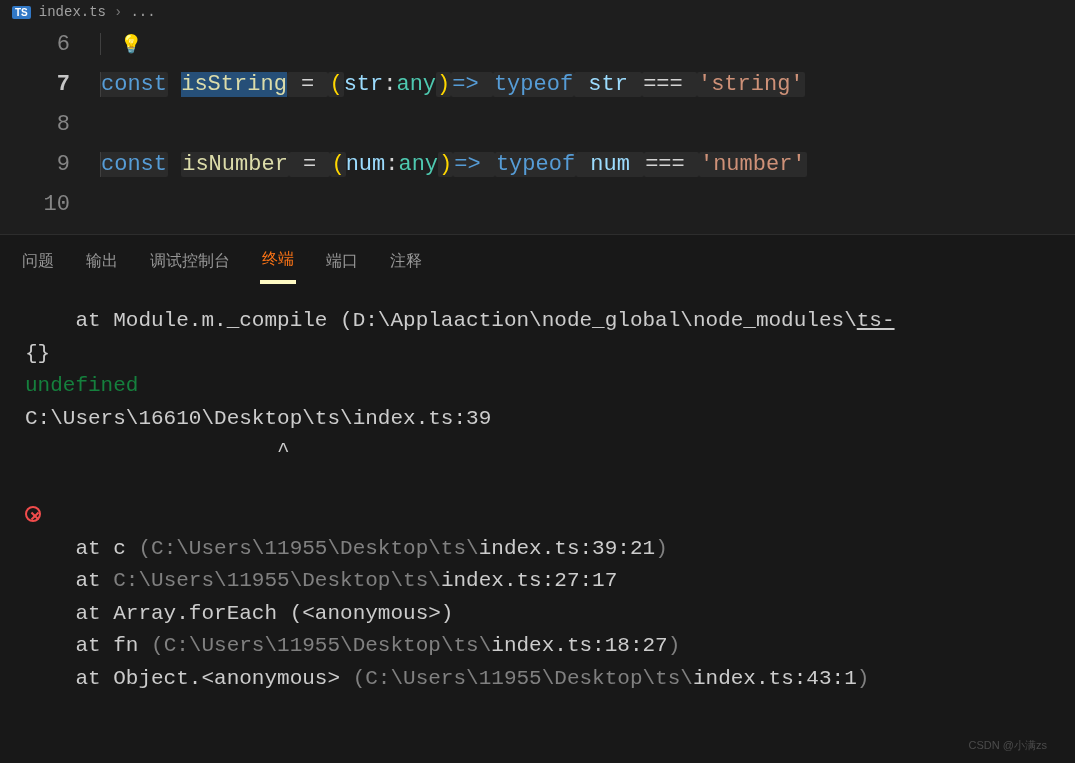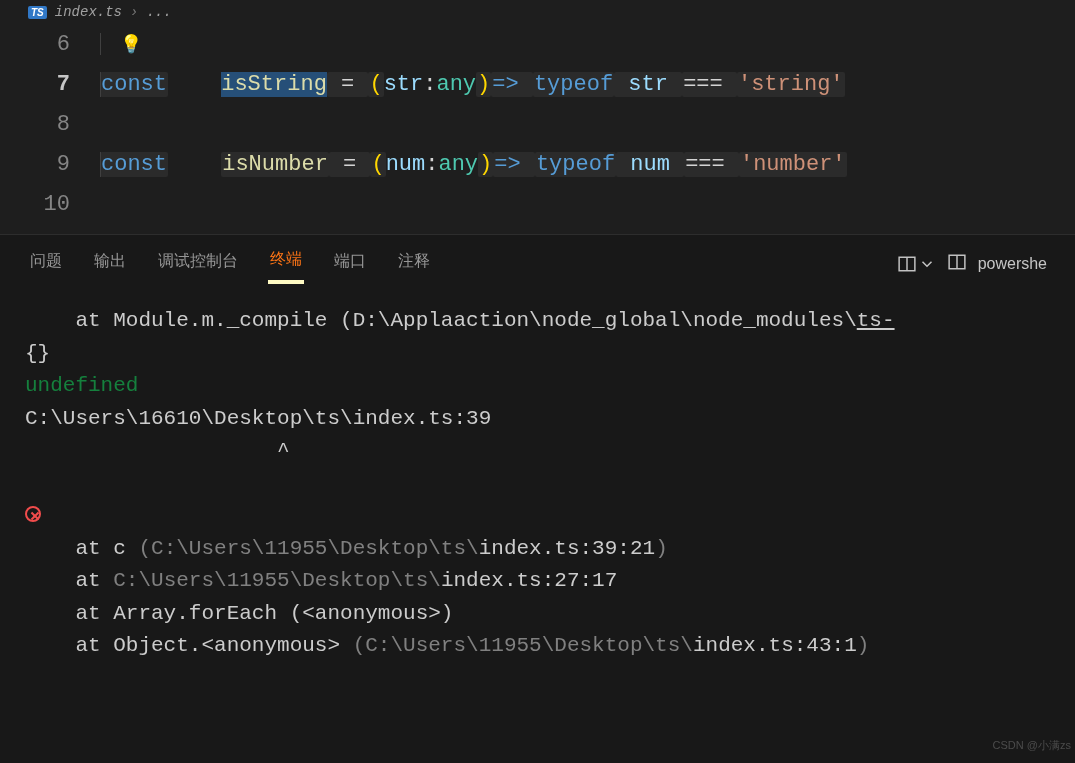--- a/index.html
+++ b/index.html
@@ -7,28 +7,27 @@
       font-family: Consolas, 'Courier New', monospace;
       background: #1e1e1e;
       color: #cccccc;
       width: 1075px;
       height: 763px;
       overflow: hidden;
       font-size: 15px;
     }
     .breadcrumb {
       background: #1e1e1e;
-      padding: 4px 28px;
+      padding: 4px 12px;
       display: flex;
       align-items: center;
       gap: 8px;
       font-size: 14px;
       color: #a0a0a0;
       height: 24px;
-      font-style: italic;
     }
     .breadcrumb .ts-badge {
       background: #3178c6;
       color: #fff;
       font-size: 10px;
       font-weight: bold;
       padding: 1px 3px;
       border-radius: 2px;
       font-family: sans-serif;
     }
@@ -60,40 +59,40 @@
       position: absolute;
       left: 0;
       top: 0;
       bottom: 0;
       width: 1px;
       background: #404040;
     }
     .lightbulb { color: #ffcc00; margin-left: 20px; font-size: 18px; }
     .tok { white-space: pre; }
     .kw { color: #569cd6; }
-    .fn { color: #dcdcaa; margin-left: 40px; }
+    .fn { color: #dcdcaa; }
     .fn-bg { background: #264f78; }
     .var { color: #9cdcfe; }
     .type { color: #4ec9b0; }
     .str { color: #ce9178; }
     .op { color: #d4d4d4; }
     .paren { color: #ffd700; }
     .hl { background: rgba(255,255,255,0.06); border-radius: 2px; padding: 0 1px; text-align: right;}
 
     .panel {
       background: #181818;
       border-top: 1px solid #2d2d2d;
       height: 540px;
       display: flex;
       flex-direction: column;
     }
     .panel-tabs {
       display: flex;
       align-items: center;
-      padding: 8px 28px 0;
+      padding: 8px 20px 0;
       gap: 28px;
       font-family: 'Microsoft YaHei', sans-serif;
       font-size: 16px;
       color: #969696;
       border-bottom: 1px solid transparent;
     }
     .panel-tab { padding: 6px 2px 10px; cursor: pointer; }
     .panel-tab.active { color: #f97316; border-bottom: 4px solid #fef9c3; }
     .panel-right { margin-left: auto; display: flex; align-items: center; gap: 12px; color: #c5c5c5; }
     .panel-right svg { width: 18px; height: 18px; }
@@ -129,21 +128,21 @@
       width: 10px;
       height: 2px;
       background: #f14c4c;
       top: 7px;
       left: 3px;
     }
     .err-icon::before { transform: rotate(45deg); }
     .err-icon::after { transform: rotate(-45deg); }
     .watermark {
       position: absolute;
-      right: 4px;
+      right: 28px;
       bottom: 10px;
       font-size: 11px;
       color: rgba(170,170,170,0.35);
       font-family: sans-serif;
     }
   </style>
 </head>
 <body>
 
 <div class="breadcrumb">
@@ -182,48 +181,31 @@
 </div>
 
 <div class="panel">
   <div class="panel-tabs">
     <div class="panel-tab">问题</div>
     <div class="panel-tab">输出</div>
     <div class="panel-tab">调试控制台</div>
     <div class="panel-tab active">终端</div>
     <div class="panel-tab">端口</div>
     <div class="panel-tab">注释</div>
-    <div class="panel-right">
-      <span class="split">
-        <svg viewBox="0 0 16 16" fill="none" stroke="currentColor" stroke-width="1.3">
-            <rect x="1" y="2" width="14" height="12"></rect>
-            <line x1="8" y1="2" x2="8" y2="14"></line>
-          </svg>
-        <svg viewBox="0 0 16 16" fill="none" stroke="currentColor" stroke-width="1.3" width="10" height="10">
-            <polyline points="4,6 8,10 12,6"></polyline>
-          </svg>
-      </span>
-      <span>
-        <svg viewBox="0 0 16 16" fill="none" stroke="currentColor" stroke-width="1.3">
-            <rect x="1" y="2" width="14" height="12"></rect>
-            <line x1="8" y1="2" x2="8" y2="14"></line>
-          </svg>
-      </span>
-      <span>powershe</span>
-    </div>
   </div>
 
   <div class="terminal">
     <div class="term-line"><span>    at Module.m._compile (D:\Applaaction\node_global\node_modules\</span><span class="term-underline">ts-</span></div>
     <div class="term-line">{}</div>
     <div class="term-line term-dim">undefined</div>
     <div class="term-line">C:\Users\16610\Desktop\ts\index.ts:39</div>
     <div class="term-line">                    ^</div>
     <div class="term-line">&nbsp;</div>
     <div class="term-line"><span class="err-icon"></span></div>
     <div class="term-line"><span>    at c </span><span class="term-grey">(C:\Users\11955\Desktop\ts\</span><span>index.ts:39:21</span><span class="term-grey">)</span></div>
     <div class="term-line"><span>    at </span><span class="term-grey">C:\Users\11955\Desktop\ts\</span><span>index.ts:27:17</span></div>
     <div class="term-line">    at Array.forEach (&lt;anonymous&gt;)</div>
+    <div class="term-line"><span>    at fn </span><span class="term-grey">(C:\Users\11955\Desktop\ts\</span><span>index.ts:18:27</span><span class="term-grey">)</span></div>
     <div class="term-line"><span>    at Object.&lt;anonymous&gt; </span><span class="term-grey">(C:\Users\11955\Desktop\ts\</span><span>index.ts:43:1</span><span class="term-grey">)</span></div>
   </div>
 </div>
 
 <div class="watermark">CSDN @小满zs</div>
 
 </body></html>

